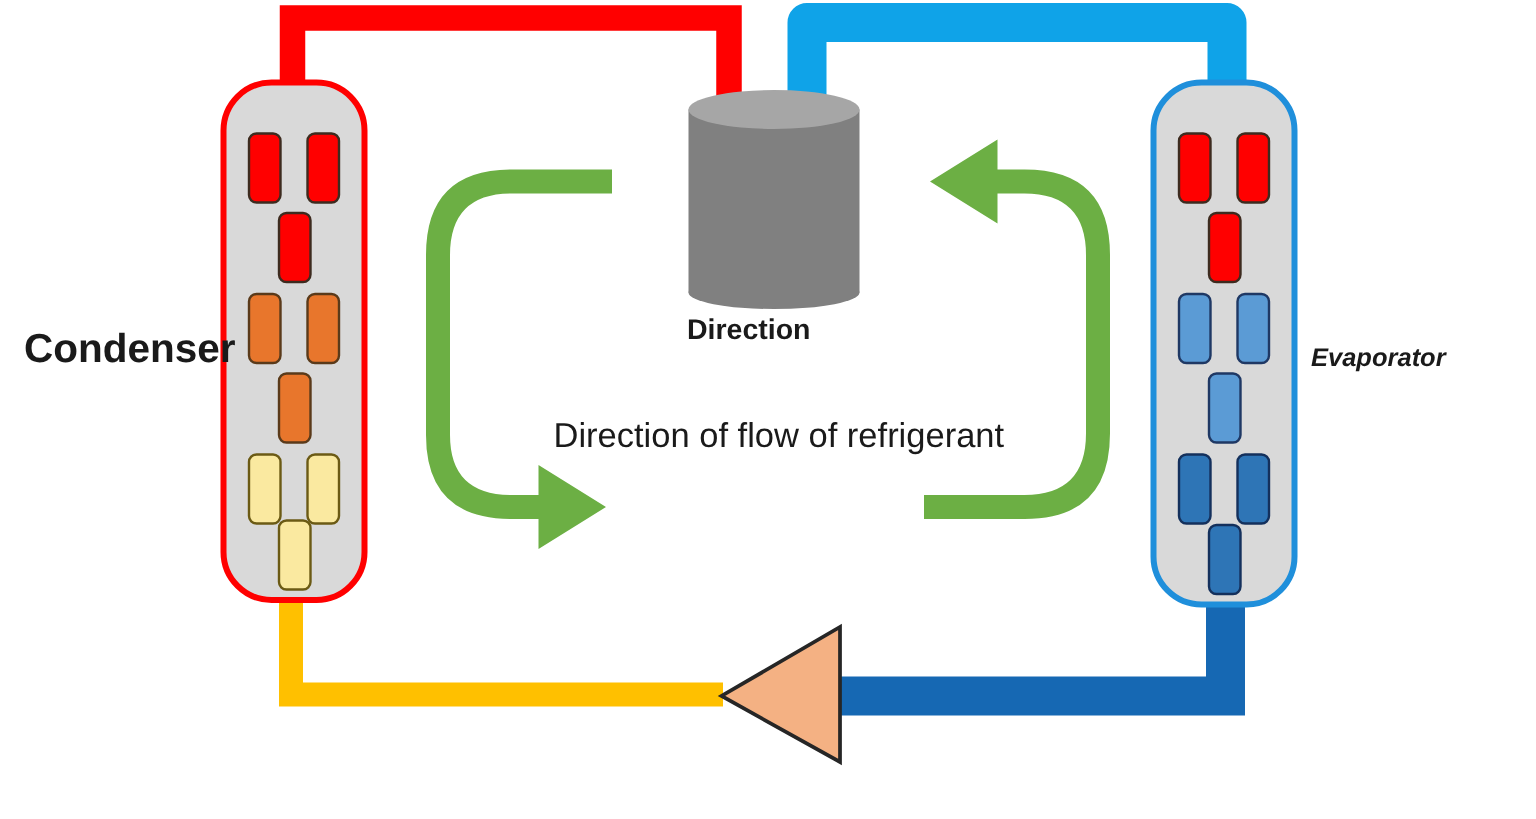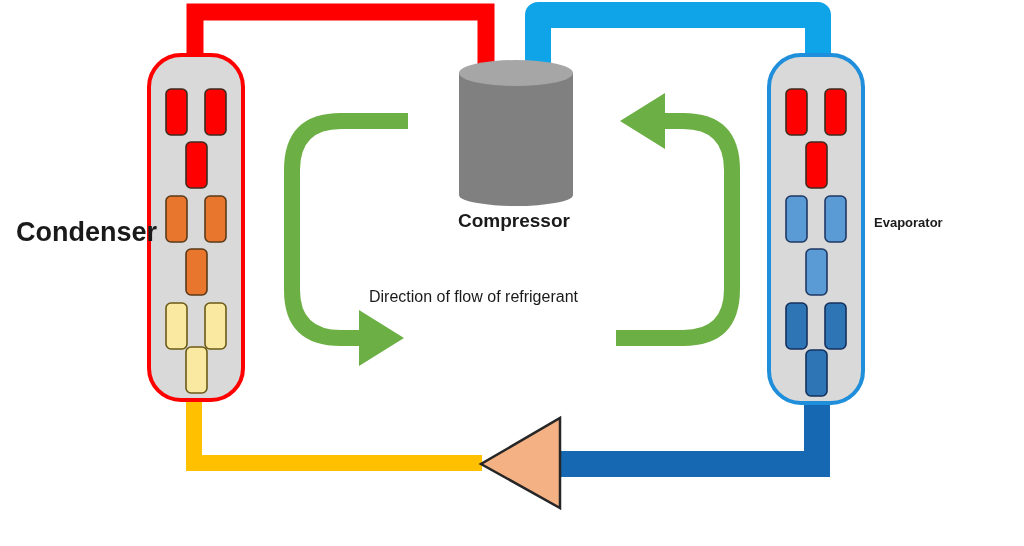--- a/index.html
+++ b/index.html
@@ -32,40 +32,41 @@
     line-height: 1;
   }
   #label-condenser {
     left: 16px;
     top: 219px;
     font-size: 27px;
     font-weight: bold;
   }
   #label-evaporator {
     left: 874px;
-    top: 216px;
-    font-size: 13px;
+    top: 230px;
+    font-size: 17px;
     font-weight: bold;
+    font-style: italic;
   }
   #label-compressor {
     left: 458px;
     top: 211px;
     font-size: 19px;
     font-weight: bold;
   }
   #label-expansion-valve {
     left: 448px;
     top: 385px;
     font-size: 19px;
     font-weight: bold;
   }
   #label-flow {
     left: 369px;
-    top: 289px;
-    font-size: 16px;
+    top: 279px;
+    font-size: 23px;
     font-weight: normal;
   }
 </style>
 </head>
 <body>
 
 <div id="stage">
 
   <svg id="diagram" viewBox="0 0 1024 546" xmlns="http://www.w3.org/2000/svg">
 
@@ -155,18 +156,18 @@
              L 740 289
              Q 740 346 683 346
              L 616 346
              Z" fill="#6caf44"></path>
   </svg>
 
   <div class="lbl" id="label-condenser">Condenser</div>
 
   <div class="lbl" id="label-evaporator">Evaporator</div>
 
-  <div class="lbl" id="label-compressor">Compressor</div>
+  <div class="lbl" id="label-compressor">Direction</div>
 
 
   <div class="lbl" id="label-flow">Direction of flow of refrigerant</div>
 
 </div>
 
 </body></html>

